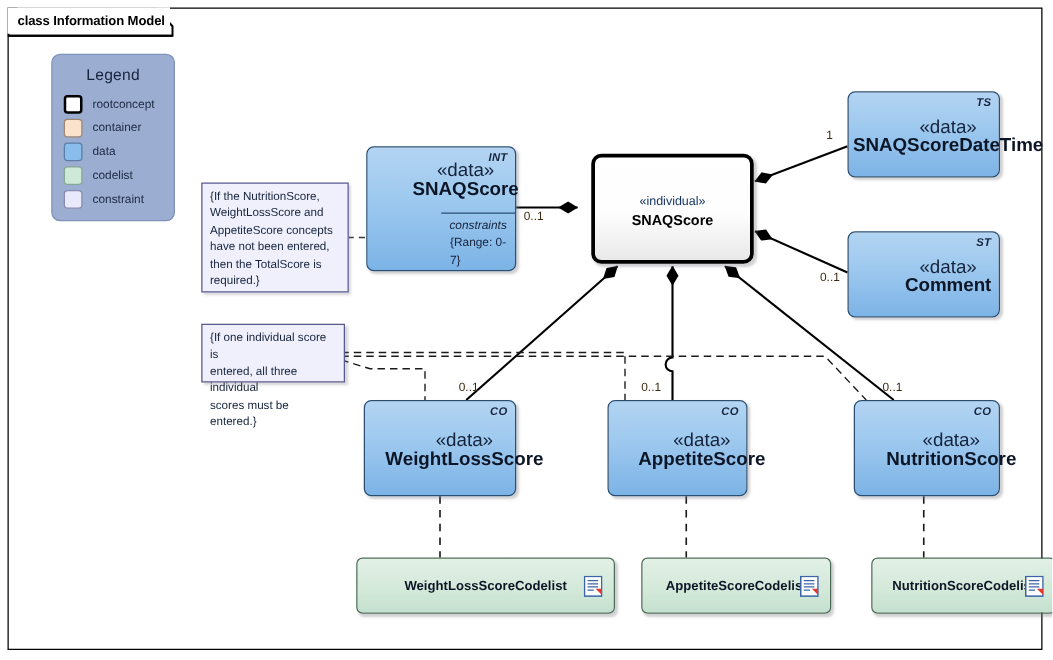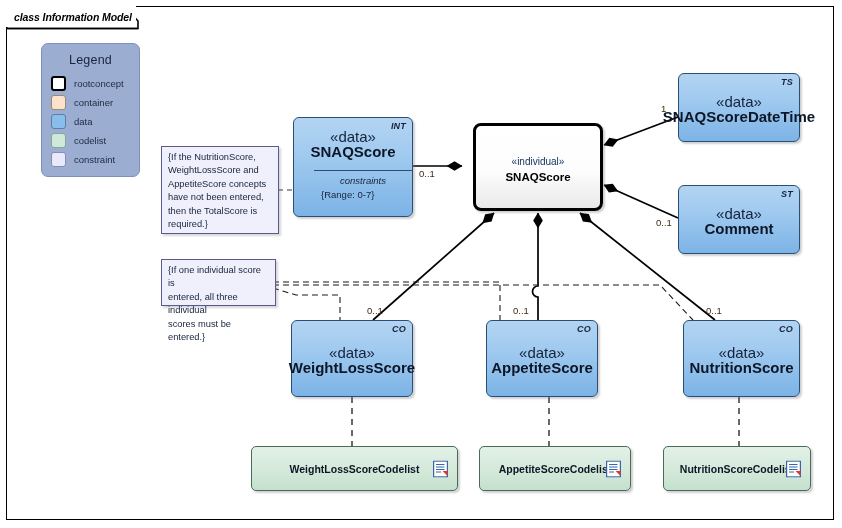--- a/index.html
+++ b/index.html
@@ -41,21 +41,20 @@
     align-items: center;
     padding: 0 0 0 8px;
     z-index: 6;
   }
   #title-tab .tab-body {
     display: flex;
     align-items: center;
     height: 21px;
     background: #ffffff;
     position: relative;
-    font-style: italic;
   }
   #title-tab .tab-label {
     font-size: 10.5px;
     font-weight: bold;
     color: #000000;
     letter-spacing: -0.1px;
     white-space: nowrap;
     padding-right: 4px;
   }
   #tab-shape {
@@ -129,32 +128,34 @@
   .node {
     position: absolute;
     box-sizing: border-box;
     z-index: 3;
   }
   .cls-data {
     background: linear-gradient(to bottom, #b3d4f2 0%, #9ec9ef 42%, #7cb3e6 100%);
     border: 1.4px solid #2b4f73;
     border-radius: 6px;
     box-shadow: 2px 2px 2px rgba(120,120,130,0.35);
+    padding-left: 39px;
   }
   .cls-root {
     background: linear-gradient(to bottom, #ffffff 0%, #fdfdfd 55%, #e9e9e9 100%);
     border: 3px solid #000000;
     border-radius: 8px;
     box-shadow: 2px 2px 2px rgba(120,120,130,0.35);
   }
   .cls-codelist {
     background: linear-gradient(to bottom, #e2f0e6 0%, #d4e9da 55%, #c4e0cd 100%);
     border: 1.2px solid #4b6b56;
     border-radius: 5px;
     box-shadow: 2px 2px 2px rgba(120,120,130,0.35);
+    margin-left: 34px;
   }
   .cls-note {
     background: #eff0fc;
     border: 1px solid #5a5a8e;
     box-shadow: 2px 2px 2px rgba(120,120,130,0.30);
   }
 
   .corner-tag {
     position: absolute;
     right: 6px;

